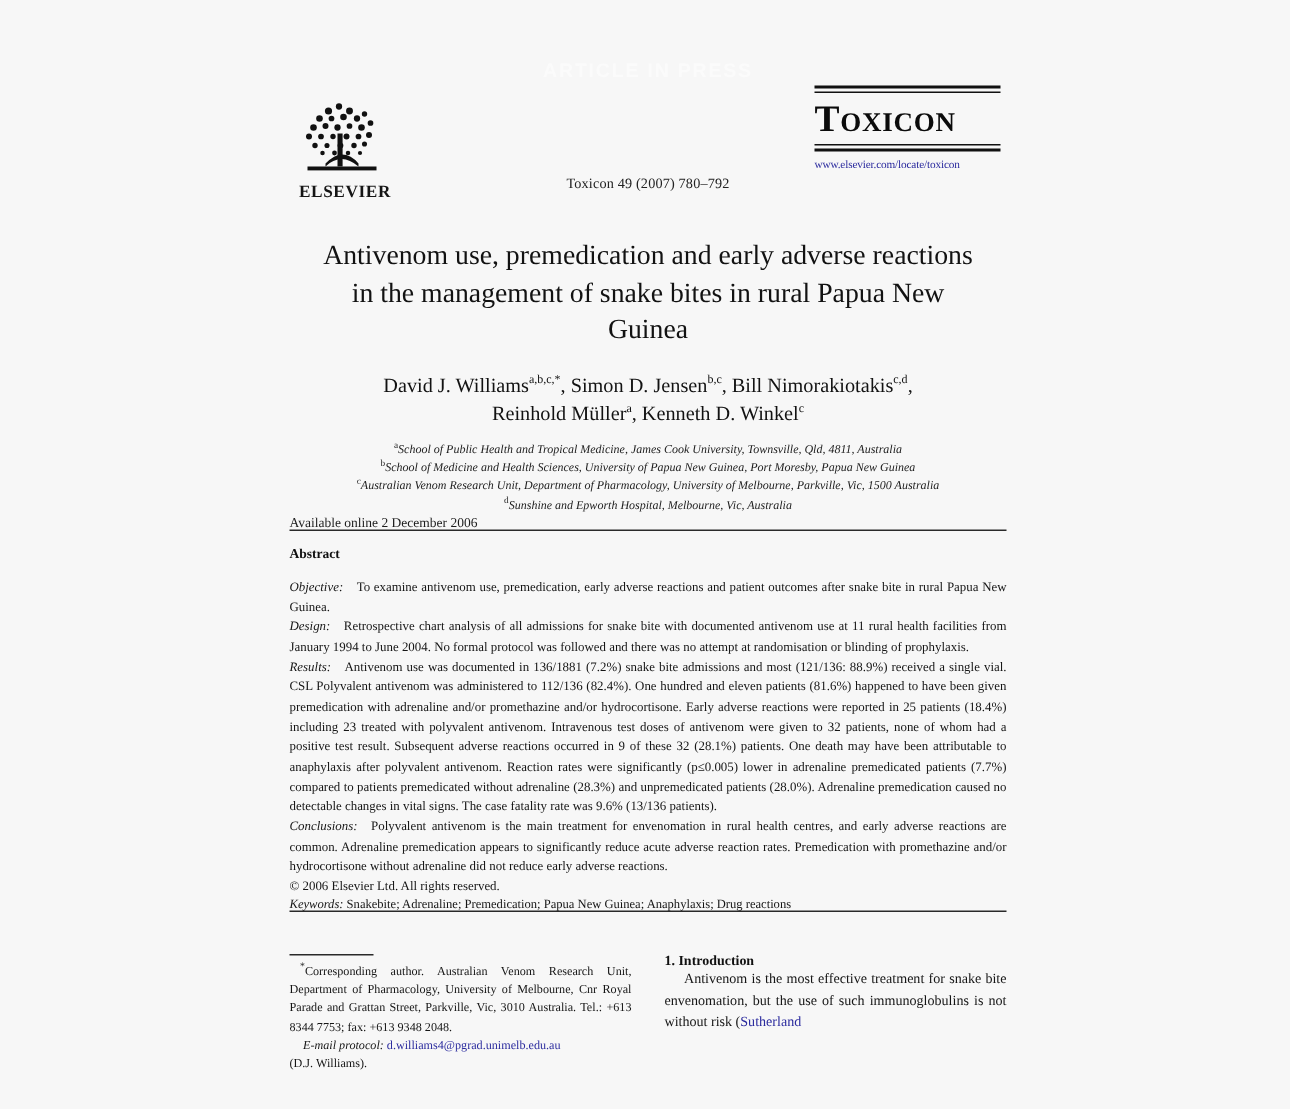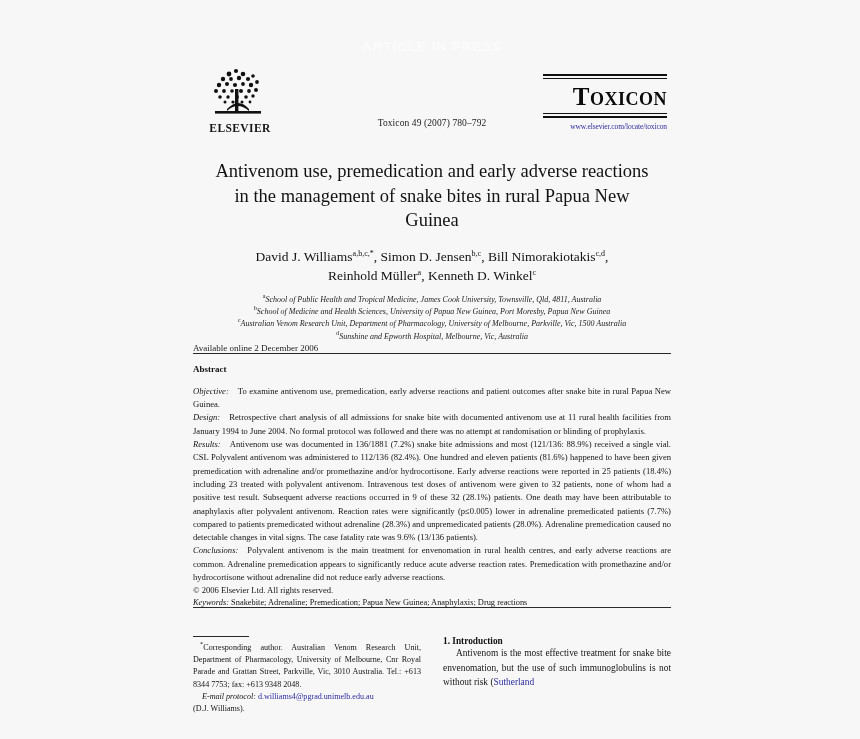--- a/index.html
+++ b/index.html
@@ -43,21 +43,21 @@
     user-select: none;
   }
 
   
   .masthead {
     position: relative;
     height: 86px;
   }
   .elsevier-logo {
     position: absolute;
-    left: 14px;
+    left: 4px;
     top: 10px;
     width: 66px;
     text-align: center;
   }
   .tree-svg { display: block; }
   .elsevier-word {
     font-family: "Liberation Serif", serif;
     font-size: 11.5px;
     font-weight: bold;
     letter-spacing: 0.4px;
@@ -69,23 +69,23 @@
     left: 0; right: 0;
     top: 63px;
     text-align: center;
     font-size: 9.5px;
     color: #222;
     letter-spacing: 0.1px;
   }
   .toxicon-block {
     position: absolute;
     right: 4px;
-    top: 19px;
+    top: 2px;
     width: 124px;
-    text-align: right;
+    text-align: left;
   }
   .rule-double-top {
     border-top: 2px solid #111;
     border-bottom: 1px solid #111;
     height: 2px;
     margin-bottom: 5px;
   }
   .rule-double-bottom {
     border-top: 1px solid #111;
     border-bottom: 2px solid #111;

